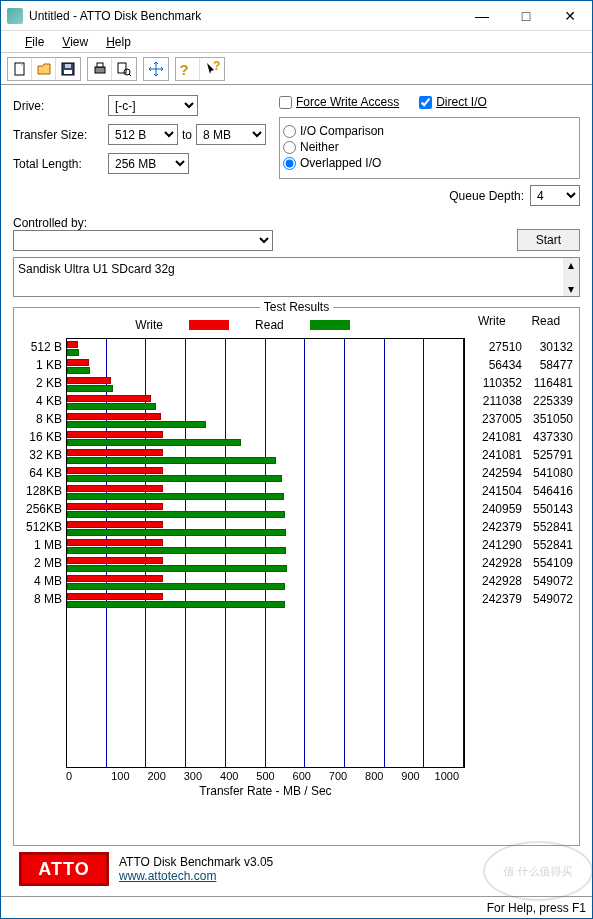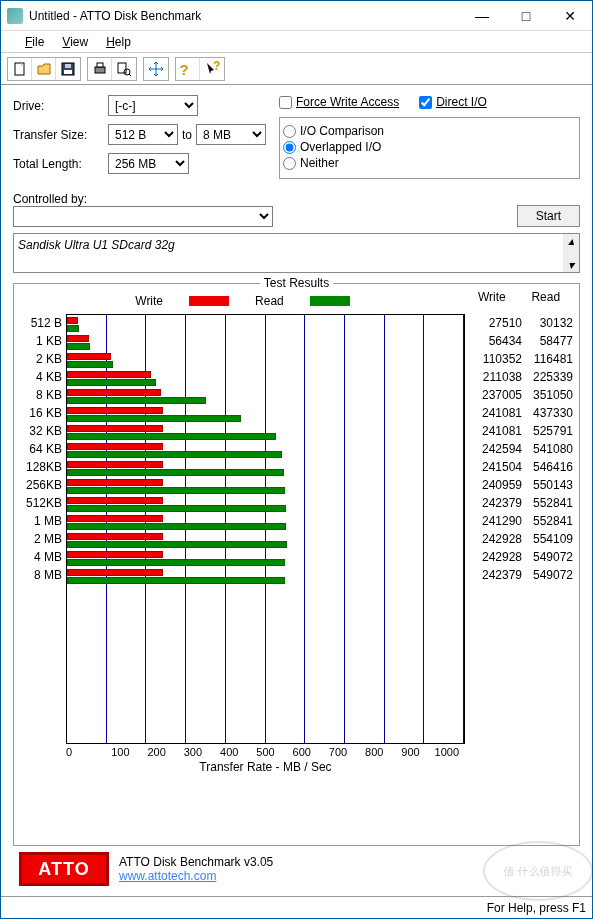--- a/index.html
+++ b/index.html
@@ -23,21 +23,21 @@
   select, input[type=text] { border:1px solid #7a7a7a; height:20px; font-size:12px; padding:0 2px; background:#fff; }
   select { height:21px; }
   .cfg-left { width:260px; }
   .cfg-right { flex:1; padding-left:6px; }
   .chk { display:flex; align-items:center; gap:4px;text-decoration:underline; }
   .rgroup { border:1px solid #999; padding:4px 8px 6px 3px; position:relative; }
   .radio { display:flex; align-items:center; gap:4px; margin:2px 0; }
   .qd { display:flex; justify-content:flex-end; align-items:center; gap:6px; margin-top:6px; }
   .ctrl-row { display:flex; align-items:flex-end; gap:10px; margin-top:10px; }
   .ctrl-left { flex:1; }
-  .note { border:1px solid #888; height:40px; padding:4px; margin-top:6px; position:relative;font-style:italic; }
+  .note { border:1px solid #888; height:40px; padding:4px; margin-top:6px; position:relative; }
   .note-scroll { position:absolute; right:0; top:0; width:16px; height:100%; background:#eee; display:flex; flex-direction:column; justify-content:space-between; align-items:center; }
   .fieldset { border:1px solid #999; margin-top:10px; padding:6px; position:relative; flex:1; display:flex; flex-direction:column; }
   .fieldset-legend { position:absolute; top:-8px; left:50%; transform:translateX(-50%); background:#fff; padding:0 4px; }
   .legend-row { display:flex; justify-content:center; gap:26px; margin:4px 0 6px 0; align-items:center; }
   .swatch { width:40px; height:10px; display:inline-block; }
   .sw-red { background:#e00; }
   .sw-green { background:#008800; }
   .chart-wrap { flex:1; display:flex; }
   .ylabels { width:46px; text-align:right; display:flex; flex-direction:column; padding-right:4px; font-family:Arial; }
   .ylabels div { height:18px; line-height:18px; }
@@ -51,21 +51,21 @@
   .bar.r { top:9px; background:#008800; border:1px solid #060;}
   .xticks { display:flex; margin-top:2px; }
   .xticks div { flex:1; text-align:center; font-size:11px; }
   .xlabel { text-align:center; margin-top:2px; }
   .vals { width:108px; text-align:right; padding-left:6px; font-family:Arial; }
   .vals-hdr { display:flex; justify-content:space-around; margin-bottom:4px; }
   .vals-row { display:flex; height:18px; line-height:18px; }
   .vals-row span { flex:1; }
   .footer-app { display:flex; align-items:center; gap:10px; padding:6px; }
   .atto-logo { width:90px; height:34px; background:#e00; border:3px solid #a00; display:flex; align-items:center; justify-content:center; color:#fff; font-weight:bold; font-size:18px; letter-spacing:1px; }
-  .atto-info a { color:#3b82f6; text-decoration:underline; }
+  .atto-info a { color:#0c4a6e; text-decoration:underline; }
   .statusbar { height:22px; border-top:1px solid #999; padding:2px 6px; display:flex; align-items:center;justify-content:flex-end; }
   .btn { border:1px solid #888; background:#f0f0f0; padding:2px 18px; height:22px; }
   input[type=checkbox], input[type=radio] { margin:0; }
   .watermark { position:absolute; right:0; bottom:18px; opacity:0.18; pointer-events:none; width:110px; height:60px; border:2px solid #666; border-radius:50%; display:flex; align-items:center; justify-content:center; font-size:11px; }
 </style>
 </head>
 <body>
 
 <div class="titlebar">
   <div class="titlebar-icon"></div>
@@ -167,27 +167,31 @@
             <input type="checkbox" checked="" style="">
             <span>Direct I/O</span>
           </label>
       </div>
       <div class="rgroup">
         <label class="radio">
             <input type="radio" name="iom" style="">
             <span>I/O Comparison</span>
           </label>
         <label class="radio">
+            <input type="radio" name="iom" style="">
+            <span>Neither</span>
+          </label>
+        <label class="radio">
             <input type="radio" name="iom" checked="" style="">
             <span>Overlapped I/O</span>
           </label>
-        <label class="radio">
-            <input type="radio" name="iom" style="">
-            <span>Neither</span>
-          </label>
+      </div>
+      <div class="qd">
+        <span>Queue Depth:</span>
+        <select style="width:50px"><option>4</option></select>
       </div>
     </div>
   </div>
 
   <div class="ctrl-row">
     <div class="ctrl-left">
       <div>Controlled by:</div>
       <select style="width:260px"><option></option></select>
     </div>
     <button class="btn">Start</button>

